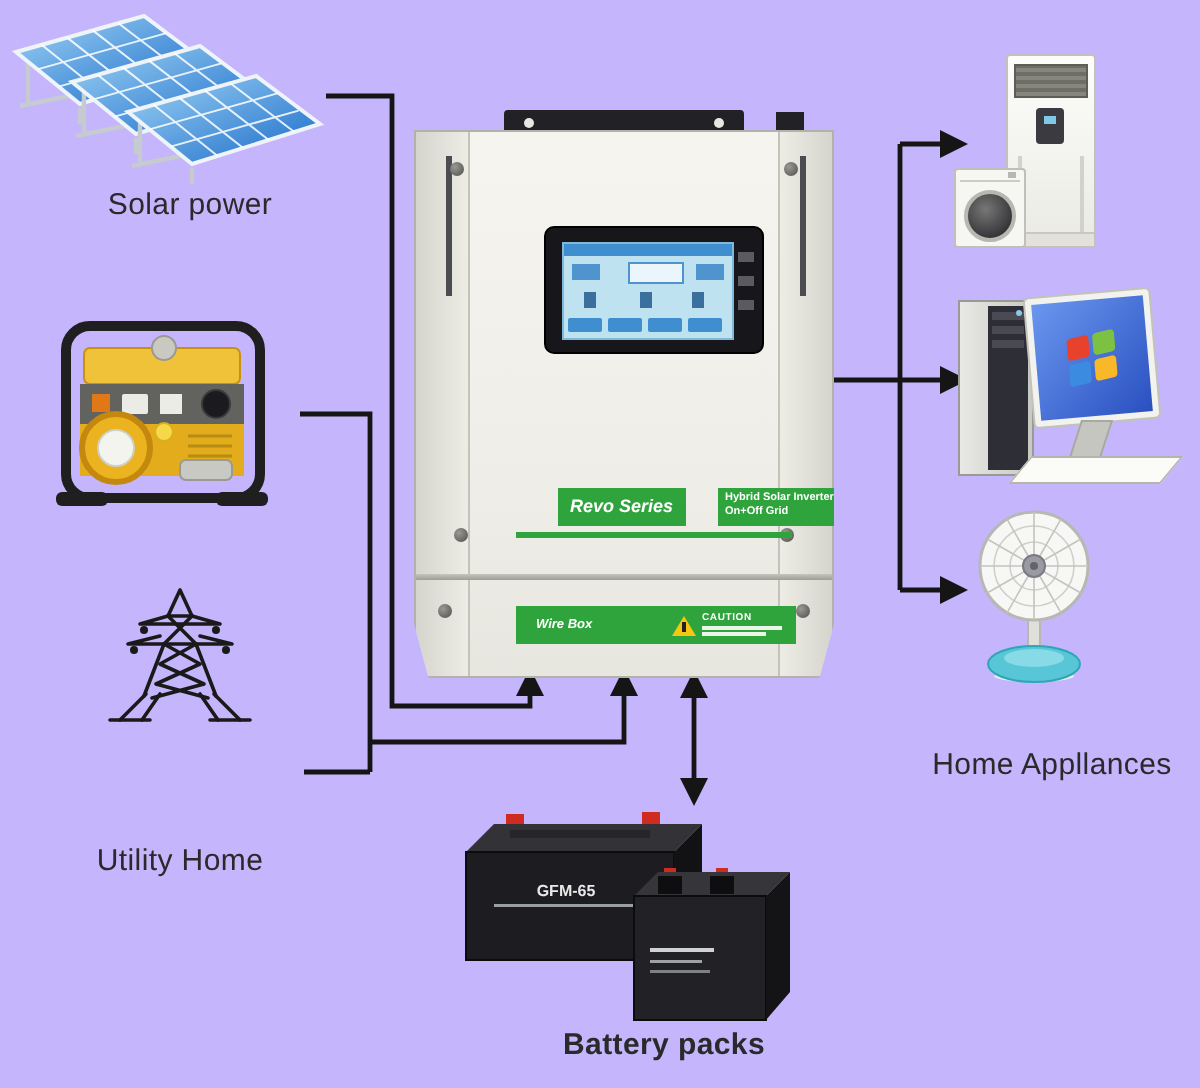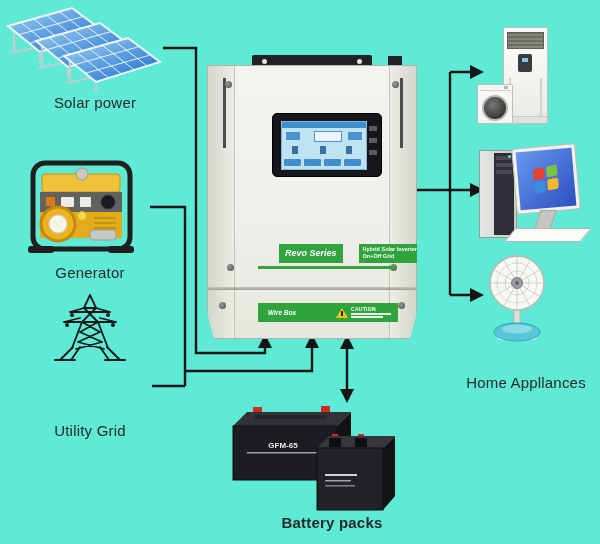--- a/index.html
+++ b/index.html
@@ -1,16 +1,16 @@
 <!DOCTYPE html>
 <html><head>
 <meta charset="utf-8">
 <style>
   html,body{margin:0;padding:0;background:#fff;}
-  .canvas{position:relative;width:600px;height:544px;background:#5eead4;overflow:hidden;
+  .canvas{position:relative;width:600px;height:544px;background:#c4b5fd;overflow:hidden;
           font-family:"Liberation Sans",sans-serif;}
   .label{position:absolute;font-size:15px;color:#2a2a2a;text-align:center;letter-spacing:.2px;}
 
   
   .connectors{position:absolute;left:0;top:0;z-index:1;}
 
   
   .inverter{position:absolute;left:207px;top:55px;width:208px;height:282px;z-index:2;}
   .inv-bracket{position:absolute;left:45px;top:0;width:120px;height:13px;background:#222226;border-radius:2px;}
   .inv-bracket .hole{position:absolute;top:4px;width:5px;height:5px;border-radius:50%;background:#e8e8e2;}
@@ -172,41 +172,40 @@
     <rect x="37" y="47" width="13" height="10" rx="1" fill="#ECECE6"></rect>
     <rect x="56" y="47" width="11" height="10" fill="#ECECE6"></rect>
     <circle cx="84" cy="52" r="7" fill="#1b1b1f" stroke="#3a3a3e"></circle>
     <rect x="16" y="62" width="82" height="26" fill="#e3ac1d"></rect>
     <circle cx="34" cy="74" r="17" fill="#eab31f" stroke="#c4880e" stroke-width="3"></circle>
     <circle cx="34" cy="74" r="9" fill="#f4f4ee" stroke="#d0d0c8"></circle>
     <circle cx="58" cy="66" r="4.5" fill="#f6d84a" stroke="#d8b018"></circle>
     <path d="M70,68 H92 M70,73 H92 M70,78 H92" stroke="#b88c12" stroke-width="1.5"></path>
     <rect x="66" y="80" width="26" height="10" rx="3" fill="#c9c9c3" stroke="#9a9a94"></rect>
   </svg>
-  <div class="label" id="lbl-gen">Generator</div>
 
   <svg class="pylon" width="92" height="72" viewBox="0 0 92 72">
     <g stroke="#1a1a1a" stroke-width="1.8" fill="none" stroke-linecap="round">
       <path d="M46,3 L40,16 M46,3 L52,16 M40,16 H52"></path>
       <path d="M26,20 H66 M26,20 L40,16 M66,20 L52,16"></path>
       <path d="M40,16 L54,30 M52,16 L38,30"></path>
       <path d="M20,30 H72 M20,30 L36,26 M72,30 L56,26"></path>
       <path d="M38,30 L28,56 M54,30 L64,56"></path>
       <path d="M38,30 L56,40 M54,30 L36,40 M36,40 L58,50 M56,40 L34,50 M34,50 L60,57 M58,50 L32,57"></path>
       <path d="M29,55 L16,68 M36,55 L27,68 M63,55 L76,68 M56,55 L65,68"></path>
       <path d="M11,68 H31 M61,68 H81"></path>
     </g>
     <g fill="#1a1a1a">
       <circle cx="28" cy="23" r="2"></circle>
         <circle cx="64" cy="23" r="2"></circle>
       <circle cx="23" cy="33" r="2"></circle>
         <circle cx="69" cy="33" r="2"></circle>
     </g>
   </svg>
-  <div class="label" id="lbl-utility">Utility Grid</div>
+  <div class="label" id="lbl-utility">Utility Home</div>
 
   <div class="inverter">
     <div class="inv-bracket">
       <span class="hole h1"></span>
       <span class="hole h2"></span>
     </div>
     <div class="inv-tab"></div>
     <div class="inv-body">
       <div class="fl fl-l"></div>
       <div class="fl fl-r"></div>

